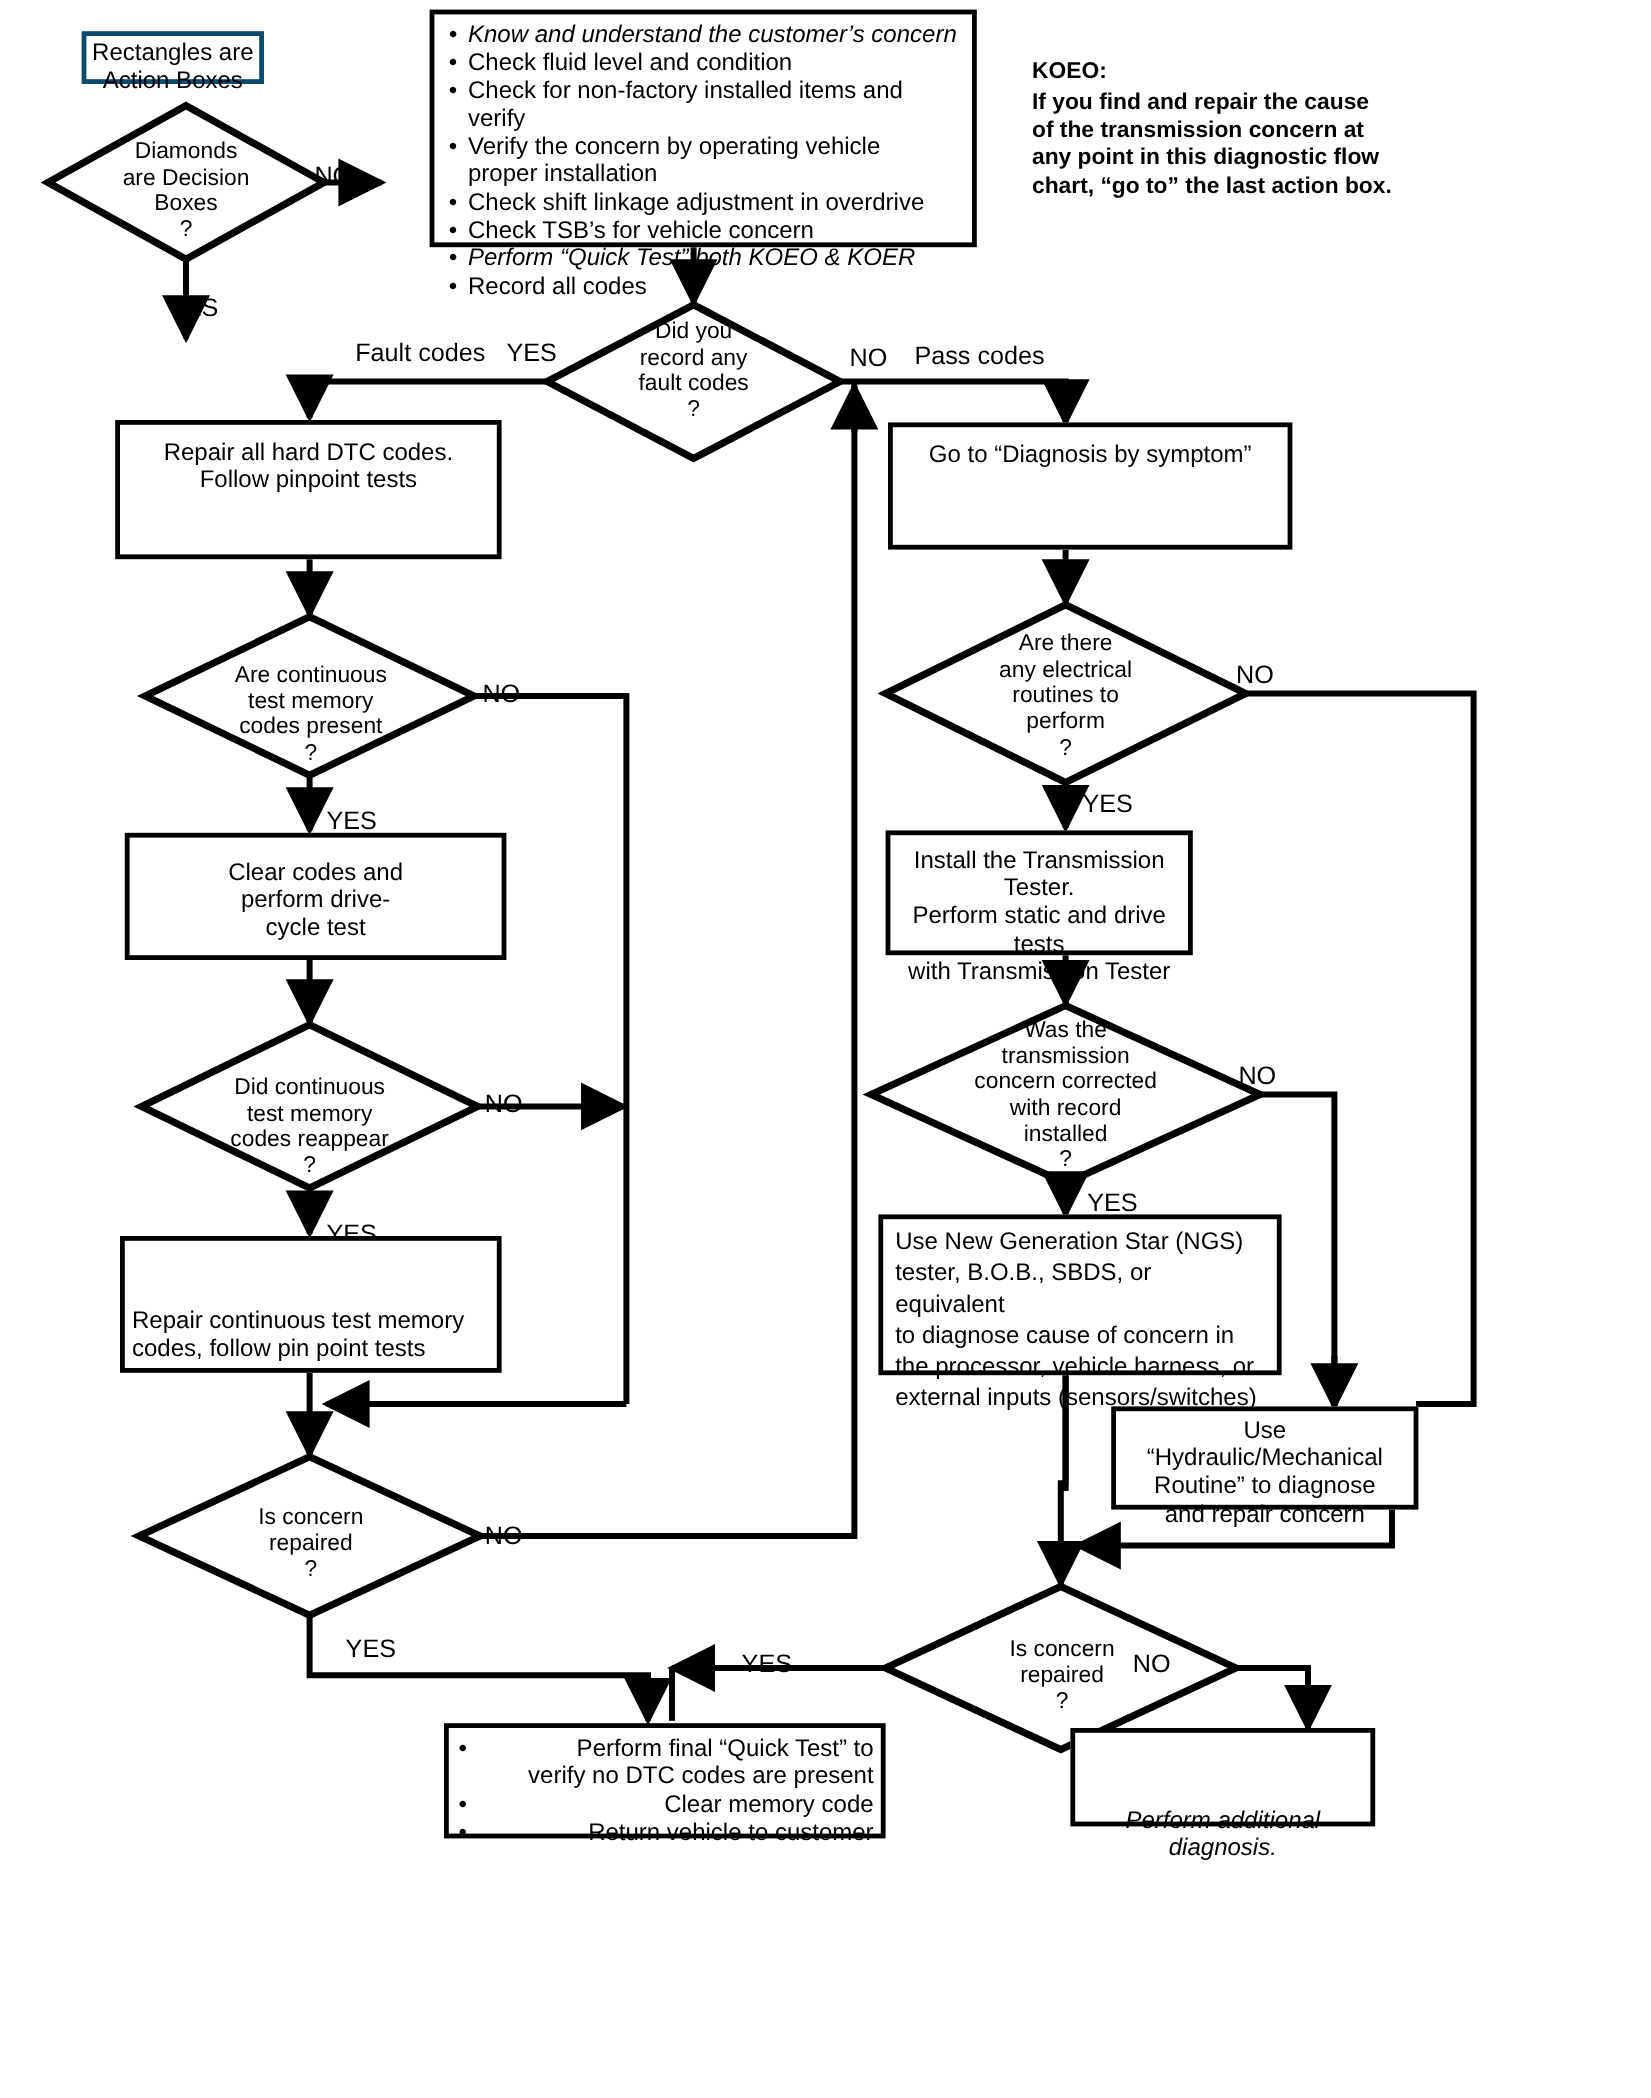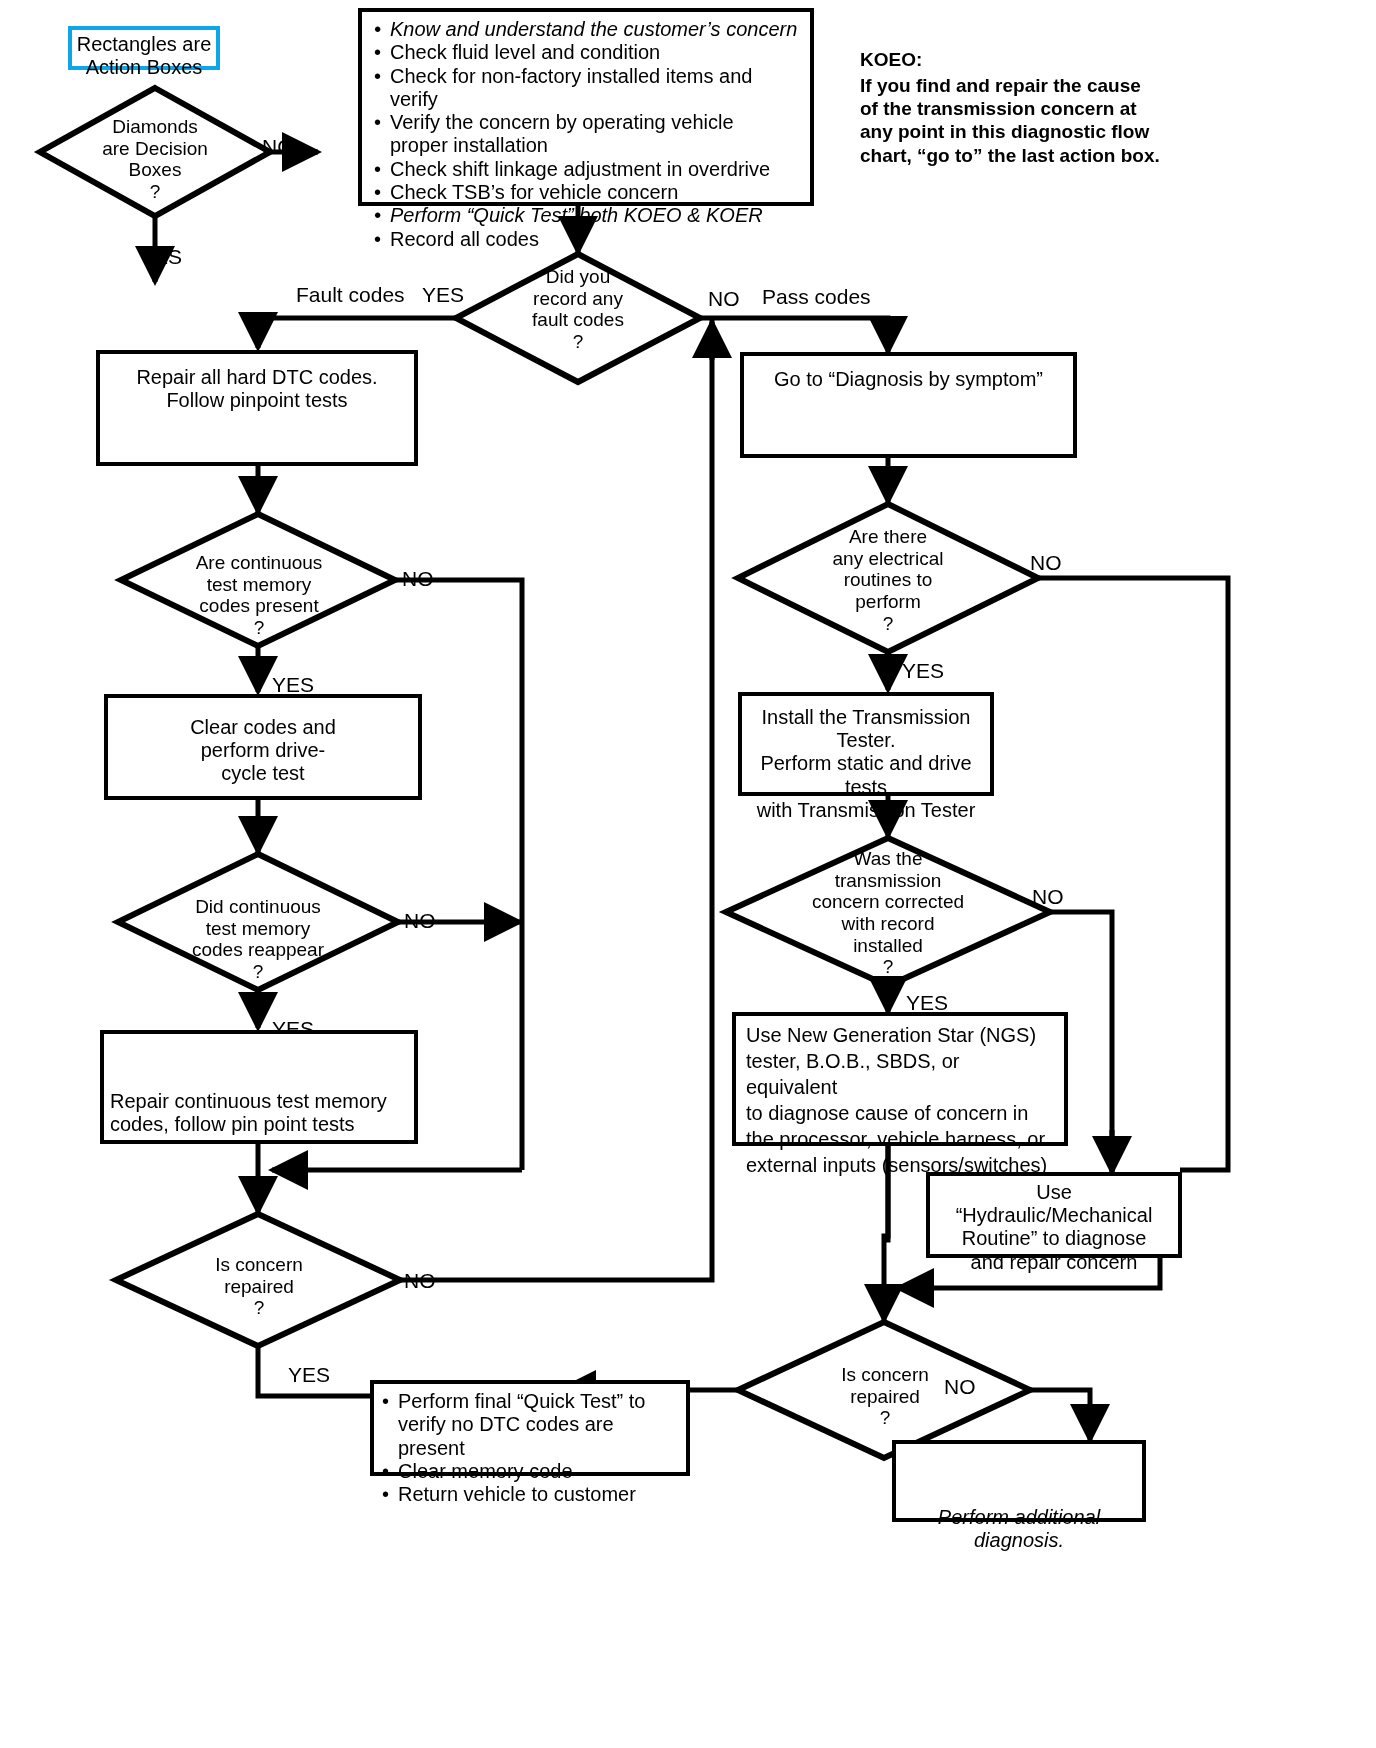--- a/index.html
+++ b/index.html
@@ -11,21 +11,21 @@
   .box .txt{padding:8px 10px;font-size:20px;line-height:1.16;}
   .ctr .txt{text-align:center;}
   .ital .txt{font-style:italic;margin-top:48px;}
   
   .dlabel{position:absolute;text-align:center;font-size:19px;line-height:1.14;
           white-space:pre-line;}
   
   .elab{position:absolute;font-size:21px;line-height:1;white-space:pre;margin-top:12px;}
   .note{position:absolute;font-weight:bold;font-size:19px;line-height:1.22;
         white-space:pre-line;}
-  .legendbox{position:absolute;border:4px solid #0ea5e9;background:#fff;
+  .legendbox{position:absolute;border:4px solid #0c4a6e;background:#fff;
              box-sizing:border-box;text-align:center;font-size:20px;
              line-height:1.14;padding:3px 4px;}
   ul.blist{margin:0;padding:0;list-style:none;font-size:20px;line-height:1.165;}
   ul.blist li{position:relative;padding-left:18px;margin:0;}
   ul.blist li:before{content:"\2022";position:absolute;left:2px;top:0;}
   ul.blist li.cont:before{content:"";}
   .i{font-style:italic;}
 </style>
 </head>
 <body>
@@ -228,21 +228,21 @@
 Routine” to diagnose
 and repair concern</div>
 </div>
 
 <div class="dlabel" style="left:812px;top:1364px;width:146px;">Is concern
 repaired
 ?</div>
 <div class="elab" style="left:618px;top:1364px;">YES</div>
 <div class="elab" style="left:944px;top:1364px;">NO</div>
 
-<div class="box" style="left:370px;top:1380px;width:320px;height:96px;">
+<div class="box" style="left:370px;top:1436px;width:368px;height:96px;text-align:right;">
   <div class="txt" style="padding:6px 6px;">
     <ul class="blist">
       <li>Perform final “Quick Test” to</li>
       <li class="cont">verify no DTC codes are present</li>
       <li>Clear memory code</li>
       <li>Return vehicle to customer</li>
     </ul>
   </div>
 </div>
 

